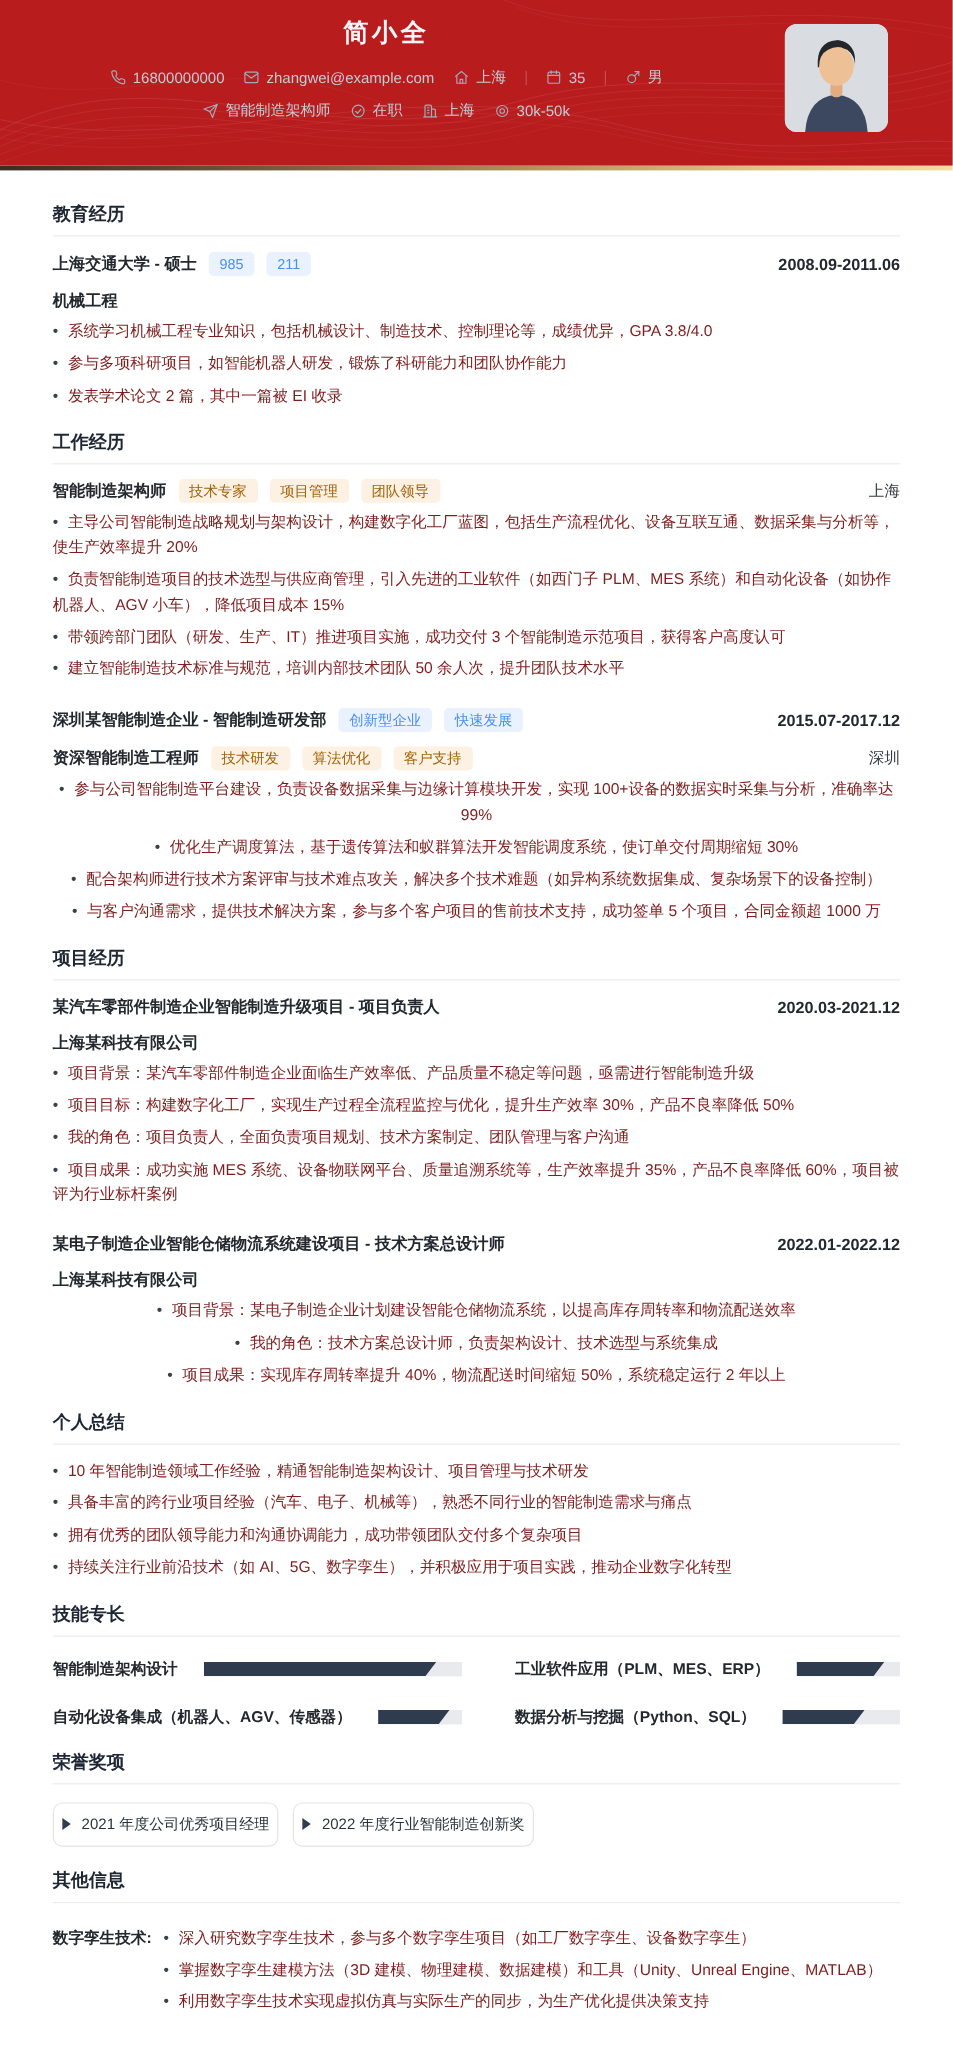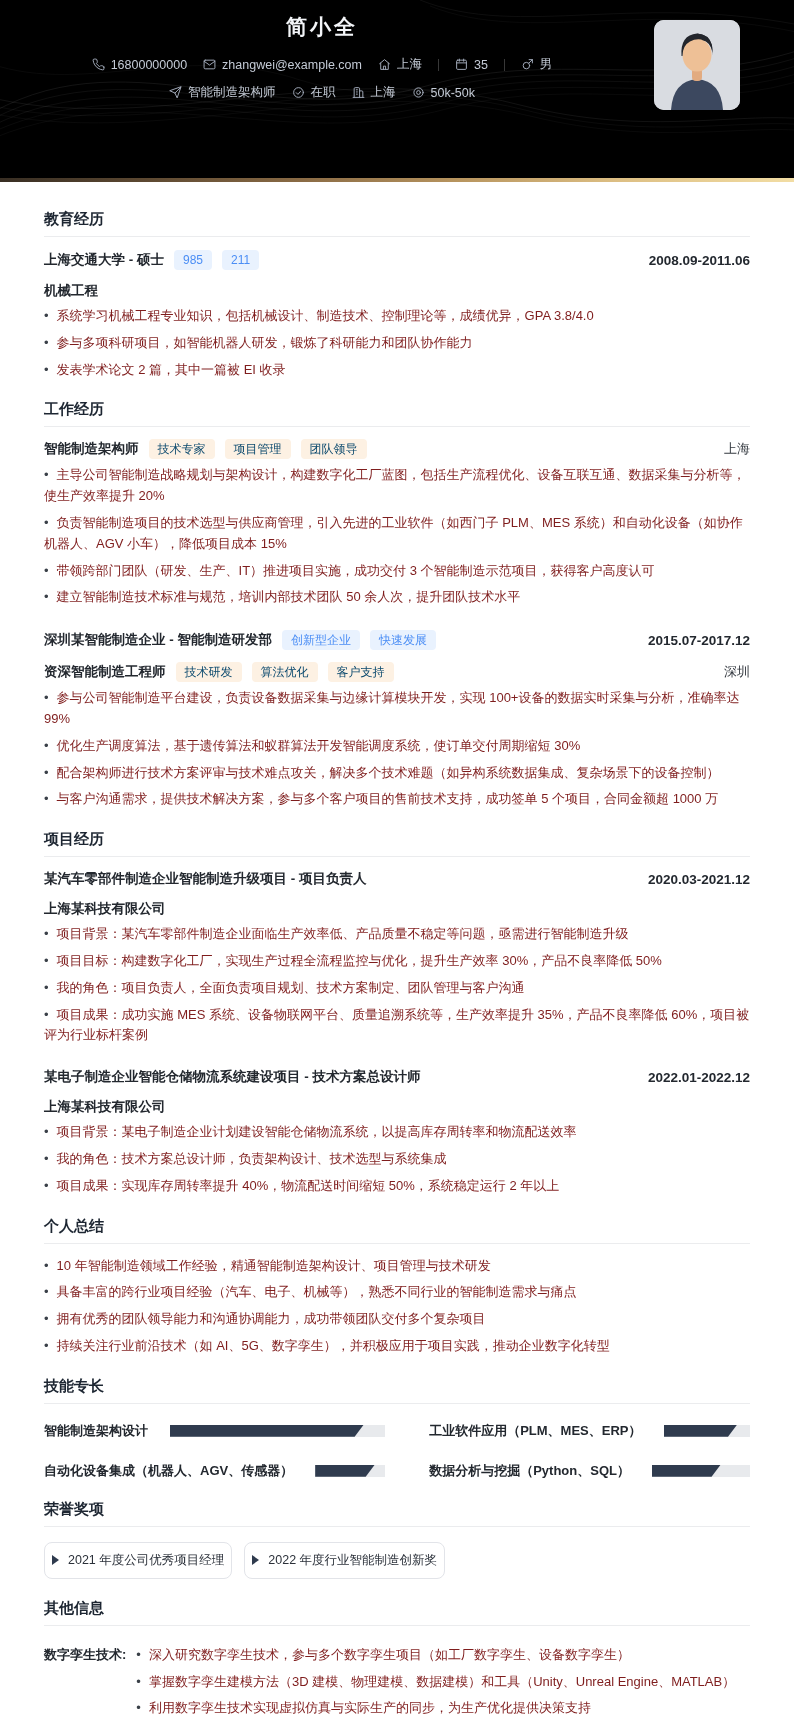--- a/index.html
+++ b/index.html
@@ -4,21 +4,21 @@
 <style>
   * { margin:0; padding:0; box-sizing:border-box; }
   html,body { background:#ffffff; }
   body {
     width:794px; min-height:1725px; margin:0 auto;
     font-family:"Liberation Sans","DejaVu Sans",sans-serif;
     color:#3c424a;
   }
   
   .header {
-    position:relative; height:178px; background:#000000; overflow:hidden;
+    position:relative; height:138px; background:#b91c1c; overflow:hidden;
   }
   .waves { position:absolute; inset:0; z-index:1; }
   .hd-content {
     position:relative; z-index:2; padding-top:13px; padding-right:150px;
     text-align:center;
   }
   .name { color:#f3f5f8; font-size:21px; font-weight:700; letter-spacing:3px; }
   .crow {
     display:flex; justify-content:center; align-items:center; gap:16px;
     margin-top:15px; font-size:12.5px; color:#c4cbd6; white-space:nowrap;
@@ -37,33 +37,33 @@
     background:linear-gradient(90deg,#382e23 0%,#5c4831 18%,#8a6b45 38%,#b8955f 58%,#ddbf84 78%,#f2dda4 100%);
   }
   
   main { padding:8px 44px 26px; }
   .sec { margin-top:20px; }
   .sec-title {
     font-size:15px; font-weight:700; color:#1d2632; line-height:1.2;
     padding-bottom:8px; border-bottom:1px solid #ebecee;
   }
   .entry { margin-top:12px; }
-  .entry + .entry { margin-top:22px; }
+  .entry + .entry { margin-top:22px;text-align:center; }
   .erow { display:flex; justify-content:space-between; align-items:center; margin-top:12px; }
   .erow.first { margin-top:13px; }
   .eleft { display:flex; align-items:center; gap:10px; min-width:0; }
   .ename { font-size:13.5px; font-weight:700; color:#23282f; }
   .edate { font-size:13.5px; font-weight:700; color:#23282f; white-space:nowrap; }
   .eloc  { font-size:13px; color:#33383f; white-space:nowrap; }
   .badge {
     display:inline-block; font-size:12px; line-height:1; padding:4px 9px;
     border-radius:4px; font-weight:400;
   }
   .badge.blue   { background:#e9f2fe; color:#4b8ef5; }
-  .badge.orange { background:#fdf1e3; color:#0c4a6e; }
+  .badge.orange { background:#fdf1e3; color:#a16207; }
   .bullets { margin-top:4px; }
   .bullet {
     font-size:13px; line-height:1.6; color:#7f1d1d; margin-top:6px;
   }
   .bullet::before { content:"•"; margin-right:8px; color:#3a4048; }
   
   .skills-grid {
     display:grid; grid-template-columns:1fr 1fr; column-gap:44px; row-gap:22px;
     margin-top:18px;
   }
@@ -180,21 +180,21 @@
             <path d="M8 11h2"></path>
             <path d="M8 15h2"></path>
           </svg>
         <span class="ctext">上海</span>
       </span>
       <span class="citem">
         <svg width="13" height="13" viewBox="0 0 24 24" fill="none" stroke-width="1.8" stroke-linecap="round" stroke-linejoin="round">
             <circle cx="12" cy="12" r="8.5"></circle>
             <circle cx="12" cy="12" r="3.5"></circle>
           </svg>
-        <span class="ctext">50k-50k</span>
+        <span class="ctext">30k-50k</span>
       </span>
     </div>
   </div>
 
   <div class="photo">
     <svg width="86" height="90" viewBox="0 0 86 90">
       <rect width="86" height="90" fill="#d9dce1"></rect>
       <path d="M17 90 Q19 61 43 59 Q67 61 69 90 Z" fill="#3c485f"></path>
       <rect x="38" y="48" width="10" height="13" rx="4" fill="#e2ab80"></rect>
       <ellipse cx="43" cy="35" rx="14.5" ry="16.5" fill="#eec096"></ellipse>

